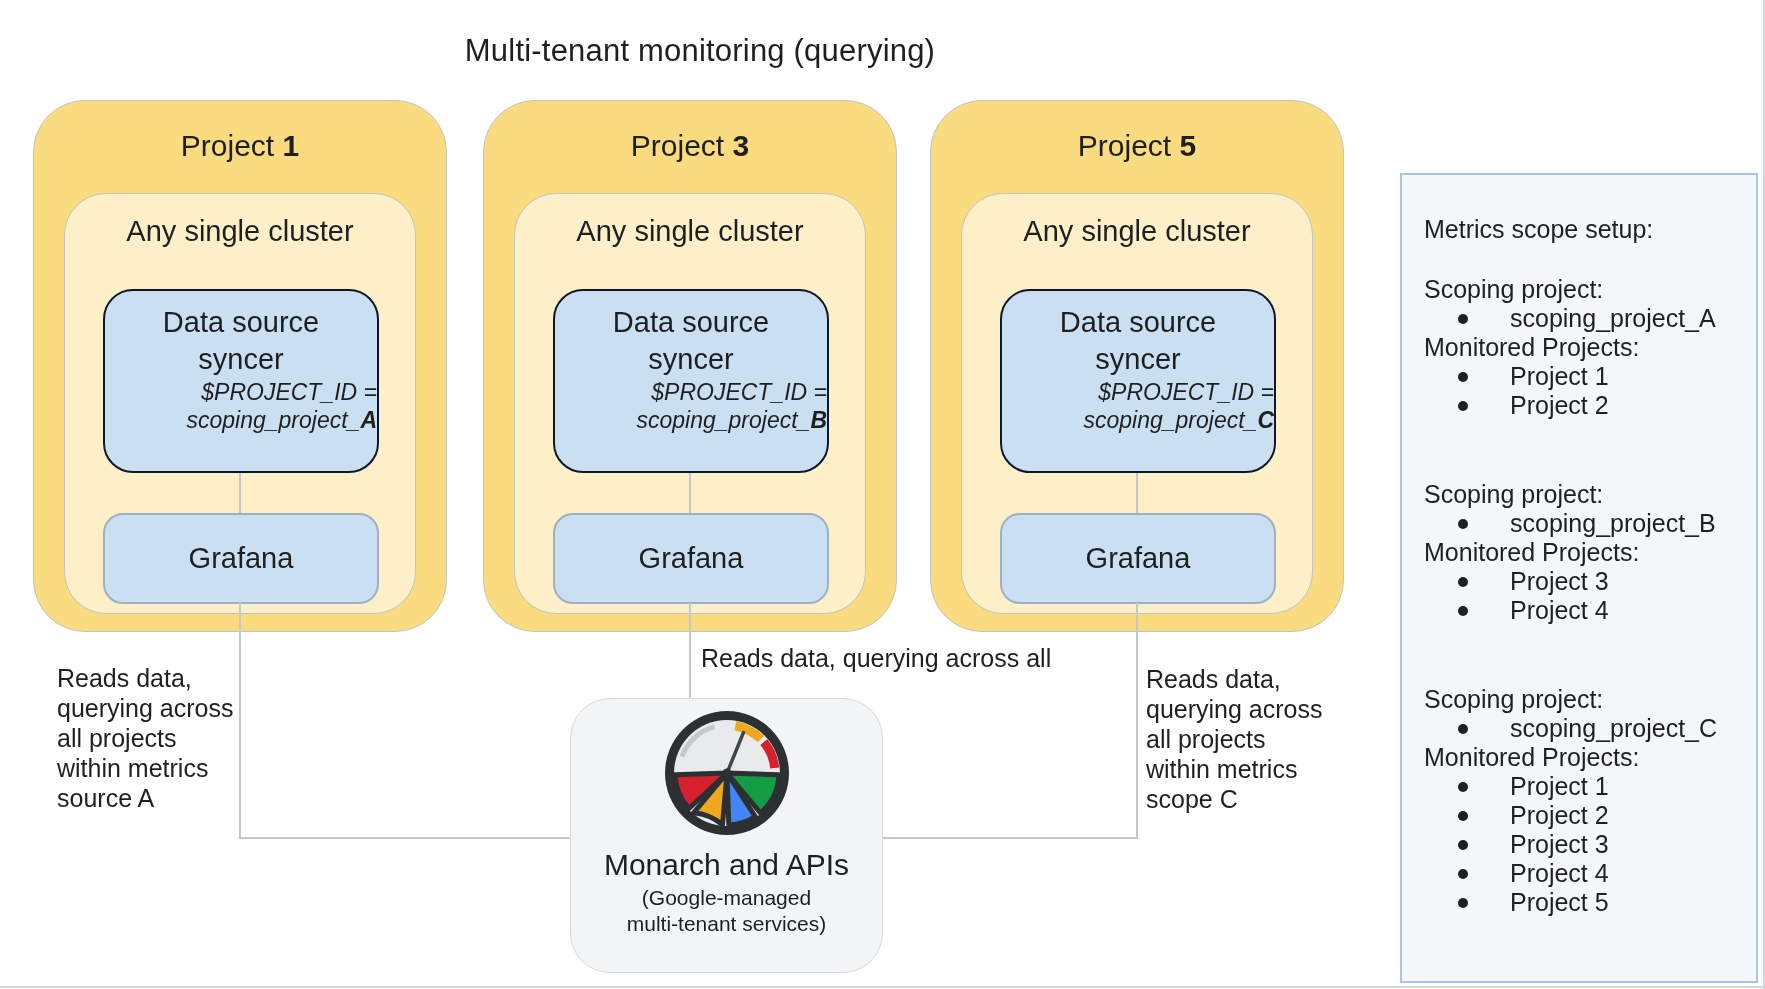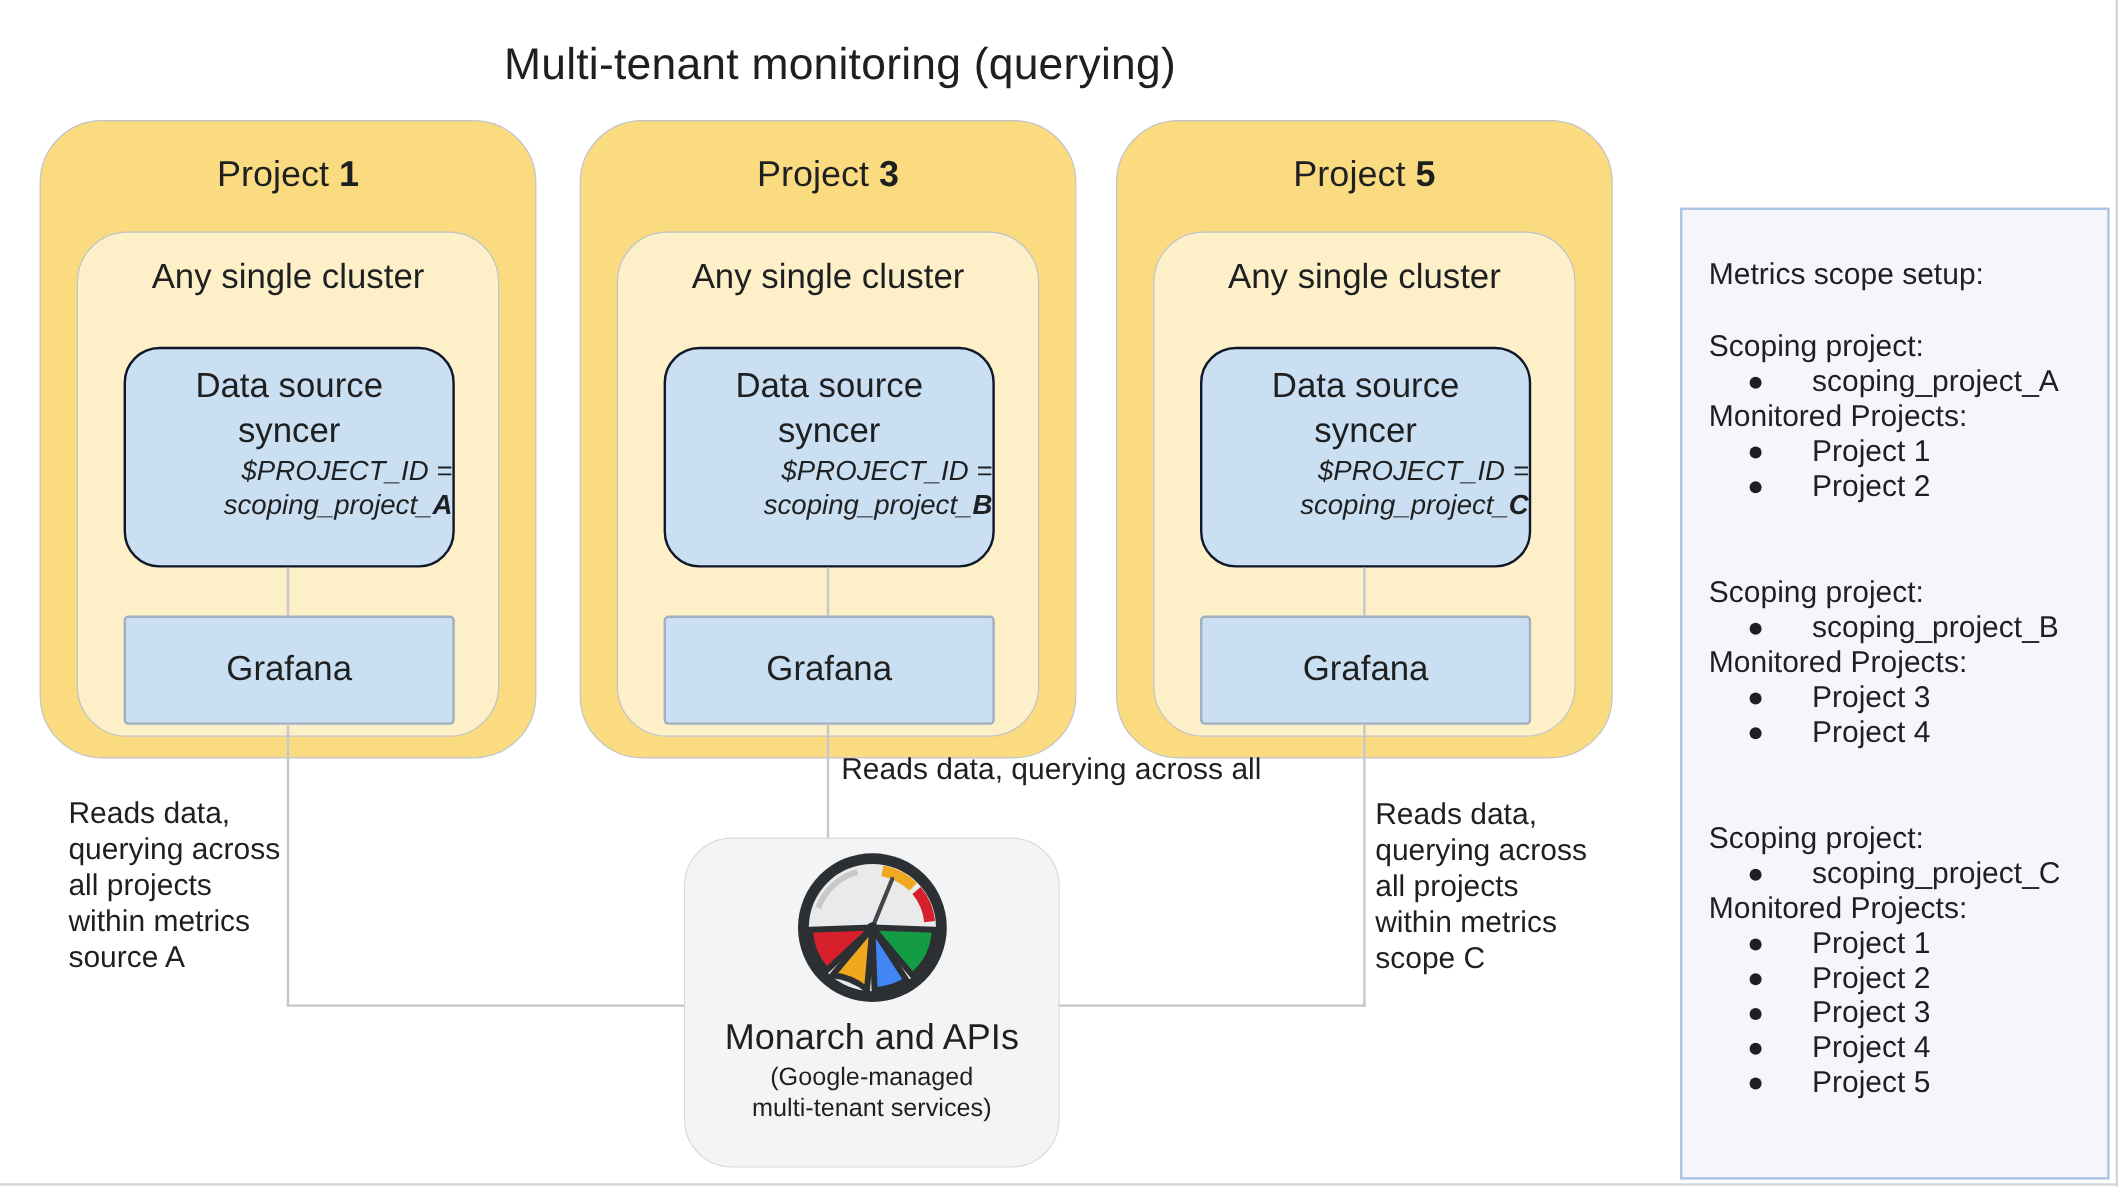--- a/index.html
+++ b/index.html
@@ -1,52 +1,52 @@
 <!DOCTYPE html>
 <html><head>
 <meta charset="utf-8">
 <style>
   * { box-sizing: border-box; margin: 0; padding: 0; }
   html,body { background:#ffffff; }
   body { font-family: "Liberation Sans", sans-serif; color:#1E1F21; }
   .canvas { position:relative; width:1765px; height:989px; background:#ffffff; overflow:hidden; }
 
   .diagram-title { position:absolute; left:0; top:33px; width:1400px; text-align:center;
-                   font-size:37px; letter-spacing:0.2px; }
+                   font-size:31px; letter-spacing:0.2px; }
 
   
   .card { position:absolute; top:100px; width:414px; height:532px;
           background:#FBDB80; border:1.5px solid #C0C4C8; border-radius:52px; }
   .card.c1 { left:33px; } .card.c2 { left:483px; } .card.c3 { left:930px; }
   .card-title { margin-top:28px; text-align:center; font-size:30px; }
   .cluster { position:absolute; left:30px; top:92px; width:352px; height:421px;
              background:#FDF0C8; border:1.5px solid #C0C4C8; border-radius:42px; }
   .cluster-title { margin-top:21px; text-align:center; font-size:29px; }
   .syncer { position:absolute; left:38px; top:95px; width:276px; height:184px;
             background:#CBDFF2; border:2px solid #0f172a; border-radius:30px; text-align:center; }
   .syncer-name { margin-top:13px; font-size:29px; line-height:37px; }
   .syncer-var  { font-size:23px; line-height:28px; font-style:italic;text-align:right; }
   .inner-conn  { position:absolute; left:50%; margin-left:-1px; top:279px; width:2px; height:40px;
                  background:#C5C8CB; }
   .grafana { position:absolute; left:38px; top:319px; width:276px; height:91px;
-             background:#CBDFF2; border:2px solid #A0B0C0; border-radius:4px;
+             background:#CBDFF2; border:2px solid #A0B0C0; border-radius:20px;
              text-align:center; line-height:87px; font-size:29px; }
 
   
   .conn { position:absolute; background:#C5C8CB; }
   .conn.v1 { left:239px;  top:603px; width:2px; height:236px; }
   .conn.h1 { left:239px;  top:837px; width:333px; height:2px; }
   .conn.v2 { left:689px;  top:603px; width:2px; height:101px; }
   .conn.v3 { left:1136px; top:603px; width:2px; height:236px; }
   .conn.h3 { left:881px;  top:837px; width:257px; height:2px; }
 
   
   .caption { position:absolute; font-size:25px; line-height:30px; white-space:nowrap; }
   .cap-left  { left:57px;   top:663px; }
-  .cap-mid   { left:701px;  top:626px; }
+  .cap-mid   { left:701px;  top:643px; }
   .cap-right { left:1146px; top:664px; }
 
   
   .monarch { position:absolute; left:570px; top:698px; width:313px; height:275px;
              background:#F3F4F6; border:1.5px solid #D6DADE; border-radius:40px; text-align:center; }
   .monarch svg { display:block; margin:8px auto 0 auto; }
   .monarch-title { font-size:30px; margin-top:1px; }
   .monarch-sub   { font-size:21px; line-height:26px; margin-top:3px; }
 
   

